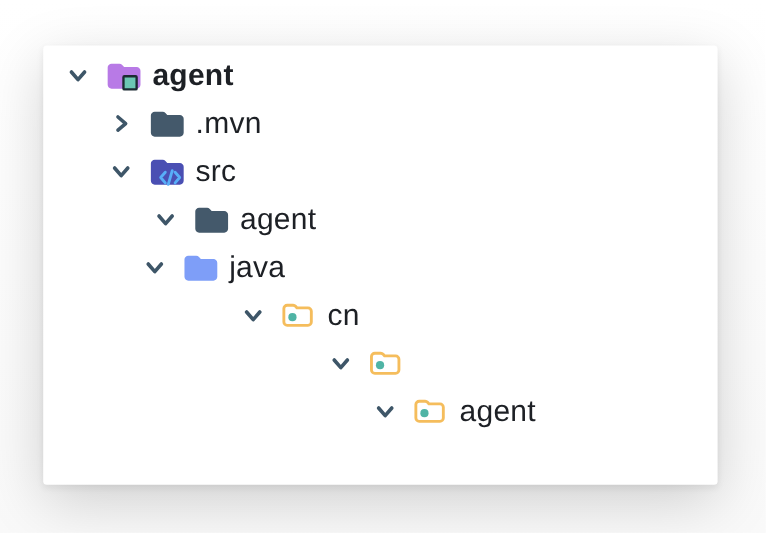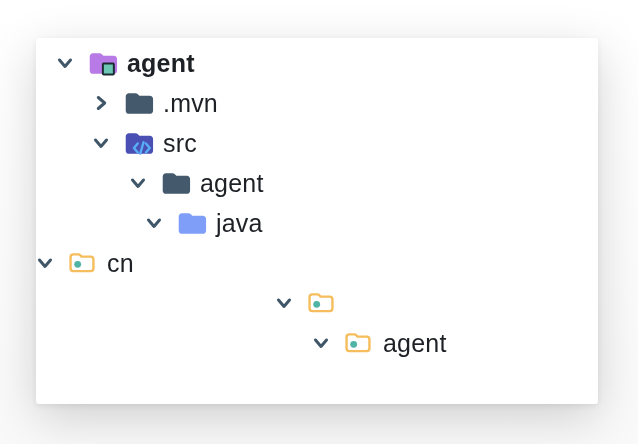--- a/index.html
+++ b/index.html
@@ -126,31 +126,31 @@
     <div class="row" style="padding-left:93px">
       <svg class="chev" viewBox="0 0 18 18">
           <path d="M3.5 6 L9 12.4 L14.5 6"></path>
         </svg>
       <svg class="ficon" viewBox="0 0 28 24">
         <path class="f-dark" d="M3.8 2h6.4c.8 0 1.6.35 2.2.95L13.9 4.6h10.1c1.7 0 3.1 1.4 3.1 3.1v11.2c0 1.7-1.4 3.1-3.1 3.1H3.8c-1.7 0-3.1-1.4-3.1-3.1V5.1C.7 3.4 2.1 2 3.8 2z"></path>
       </svg>
       <span class="label">agent</span>
     </div>
 
-    <div class="row" style="padding-left:109px">
+    <div class="row" style="padding-left:84px">
       <svg class="chev" viewBox="0 0 18 18">
           <path d="M3.5 6 L9 12.4 L14.5 6"></path>
         </svg>
       <svg class="ficon" viewBox="0 0 28 24">
         <path class="f-blue" d="M3.8 2h6.4c.8 0 1.6.35 2.2.95L13.9 4.6h10.1c1.7 0 3.1 1.4 3.1 3.1v11.2c0 1.7-1.4 3.1-3.1 3.1H3.8c-1.7 0-3.1-1.4-3.1-3.1V5.1C.7 3.4 2.1 2 3.8 2z"></path>
       </svg>
       <span class="label">java</span>
     </div>
 
-    <div class="row" style="">
+    <div class="row" style="padding-left:166px">
       <svg class="chev" viewBox="0 0 18 18">
           <path d="M3.5 6 L9 12.4 L14.5 6"></path>
         </svg>
       <svg class="ficon" viewBox="0 0 28 24">
         <path class="f-pkg" d="M4.2 3.2h4.8c.7 0 1.4.3 1.9.85l1.2 1.3h8.8c1.5 0 2.7 1.2 2.7 2.7v8.6c0 1.5-1.2 2.7-2.7 2.7H4.2c-1.5 0-2.7-1.2-2.7-2.7V5.9c0-1.5 1.2-2.7 2.7-2.7z"></path>
         <circle class="pkg-dot" cx="8.4" cy="12.8" r="3.3"></circle>
       </svg>
       <span class="label">cn</span>
     </div>
 

